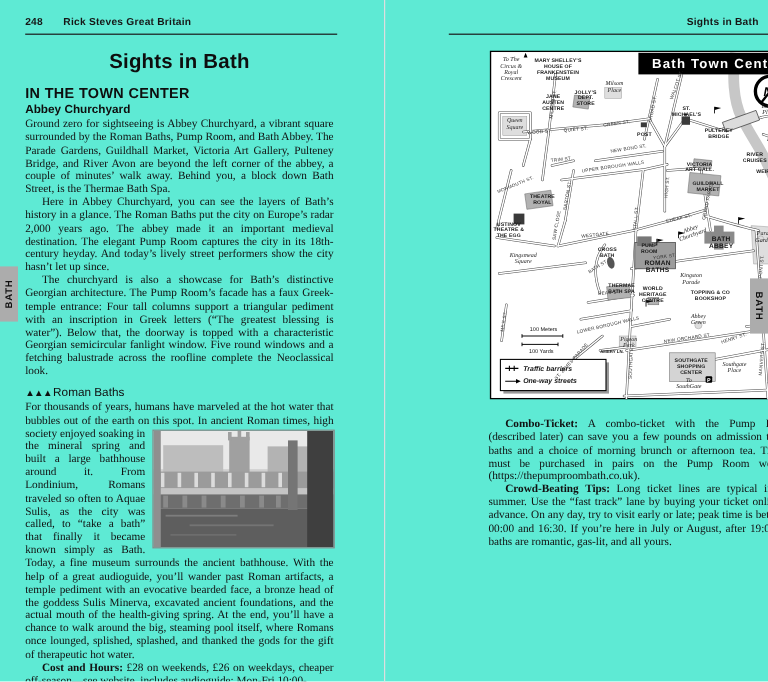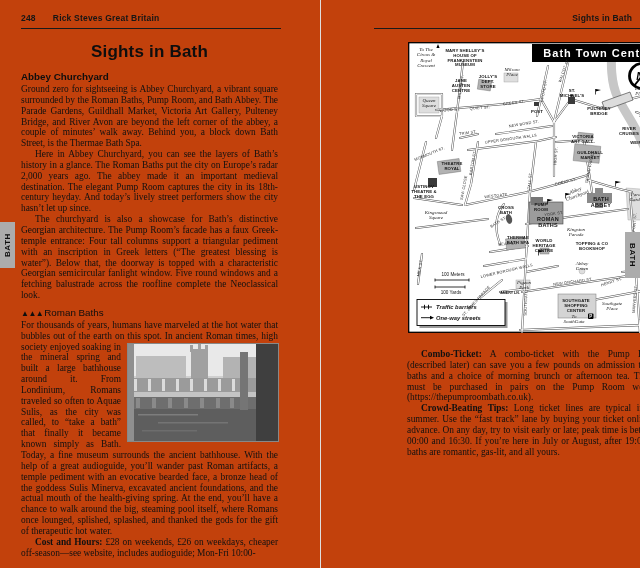--- a/index.html
+++ b/index.html
@@ -1,16 +1,16 @@
 <!DOCTYPE html>
 <html><head>
 <meta charset="utf-8">
 <style>
   html,body{margin:0;padding:0;background:#fff;}
-  .spread{position:relative;width:640px;height:568px;background:#c2410c;overflow:hidden;
+  .spread{position:relative;width:640px;height:568px;background:#5eead4;overflow:hidden;
           font-family:"Liberation Serif",serif;color:#111;}
   .gutter{position:absolute;left:320px;top:0;width:1px;height:568px;background:#dedede;}
   .page{position:absolute;top:0;width:320px;height:568px;}
   .page.left{left:0;} .page.right{left:320px;margin-left:44px;}
 
   
   .rhead{position:absolute;top:13px;font-family:"Liberation Sans",sans-serif;
          font-weight:bold;font-size:8.5px;letter-spacing:.2px;color:#161616;}
   .rhead-l{left:21px;width:260px;}
   .rhead-l .num{margin-right:17px;}
@@ -86,20 +86,21 @@
 <div class="spread">
 
   <div class="page left">
     <div class="rhead rhead-l">
       <span class="num">248</span><span>Rick Steves Great Britain</span>
     </div>
     <div class="rule rule-l"></div>
 
     <div class="lcol">
       <h1 class="title">Sights in Bath</h1>
+      <h2 class="sec">IN THE TOWN CENTER</h2>
       <h3 class="sub">Abbey Churchyard</h3>
 
       <p class="body">Ground zero for sightseeing is Abbey Churchyard, a vibrant square surrounded by the Roman Baths, Pump Room, and Bath Abbey. The Parade Gardens, Guildhall Market, Victoria Art Gallery, Pulteney Bridge, and River Avon are beyond the left corner of the abbey, a couple of minutes’ walk away. Behind you, a block down Bath Street, is the Thermae Bath Spa.</p>
       <p class="body ind">Here in Abbey Churchyard, you can see the layers of Bath’s history in a glance. The Roman Baths put the city on Europe’s radar 2,000 years ago. The abbey made it an important medieval destination. The elegant Pump Room captures the city in its 18th-century heyday. And today’s lively street performers show the city hasn’t let up since.</p>
       <p class="body ind">The churchyard is also a showcase for Bath’s distinctive Georgian architecture. The Pump Room’s facade has a faux Greek-temple entrance: Four tall columns support a triangular pediment with an inscription in Greek letters (“The greatest blessing is water”). Below that, the doorway is topped with a characteristic Georgian semicircular fanlight window. Five round windows and a fetching balustrade across the roofline complete the Neoclassical look.</p>
 
       <h3 class="sight"><span class="tri">▲▲▲</span><span>Roman Baths</span></h3>
 
       <p class="body"><span>For thousands of years, humans have marveled at the hot water that bubbles out of the earth on this spot. In ancient Roman times, </span><span class="photo">
             <svg viewBox="0 0 150 97" width="150" height="97" aria-hidden="true">

